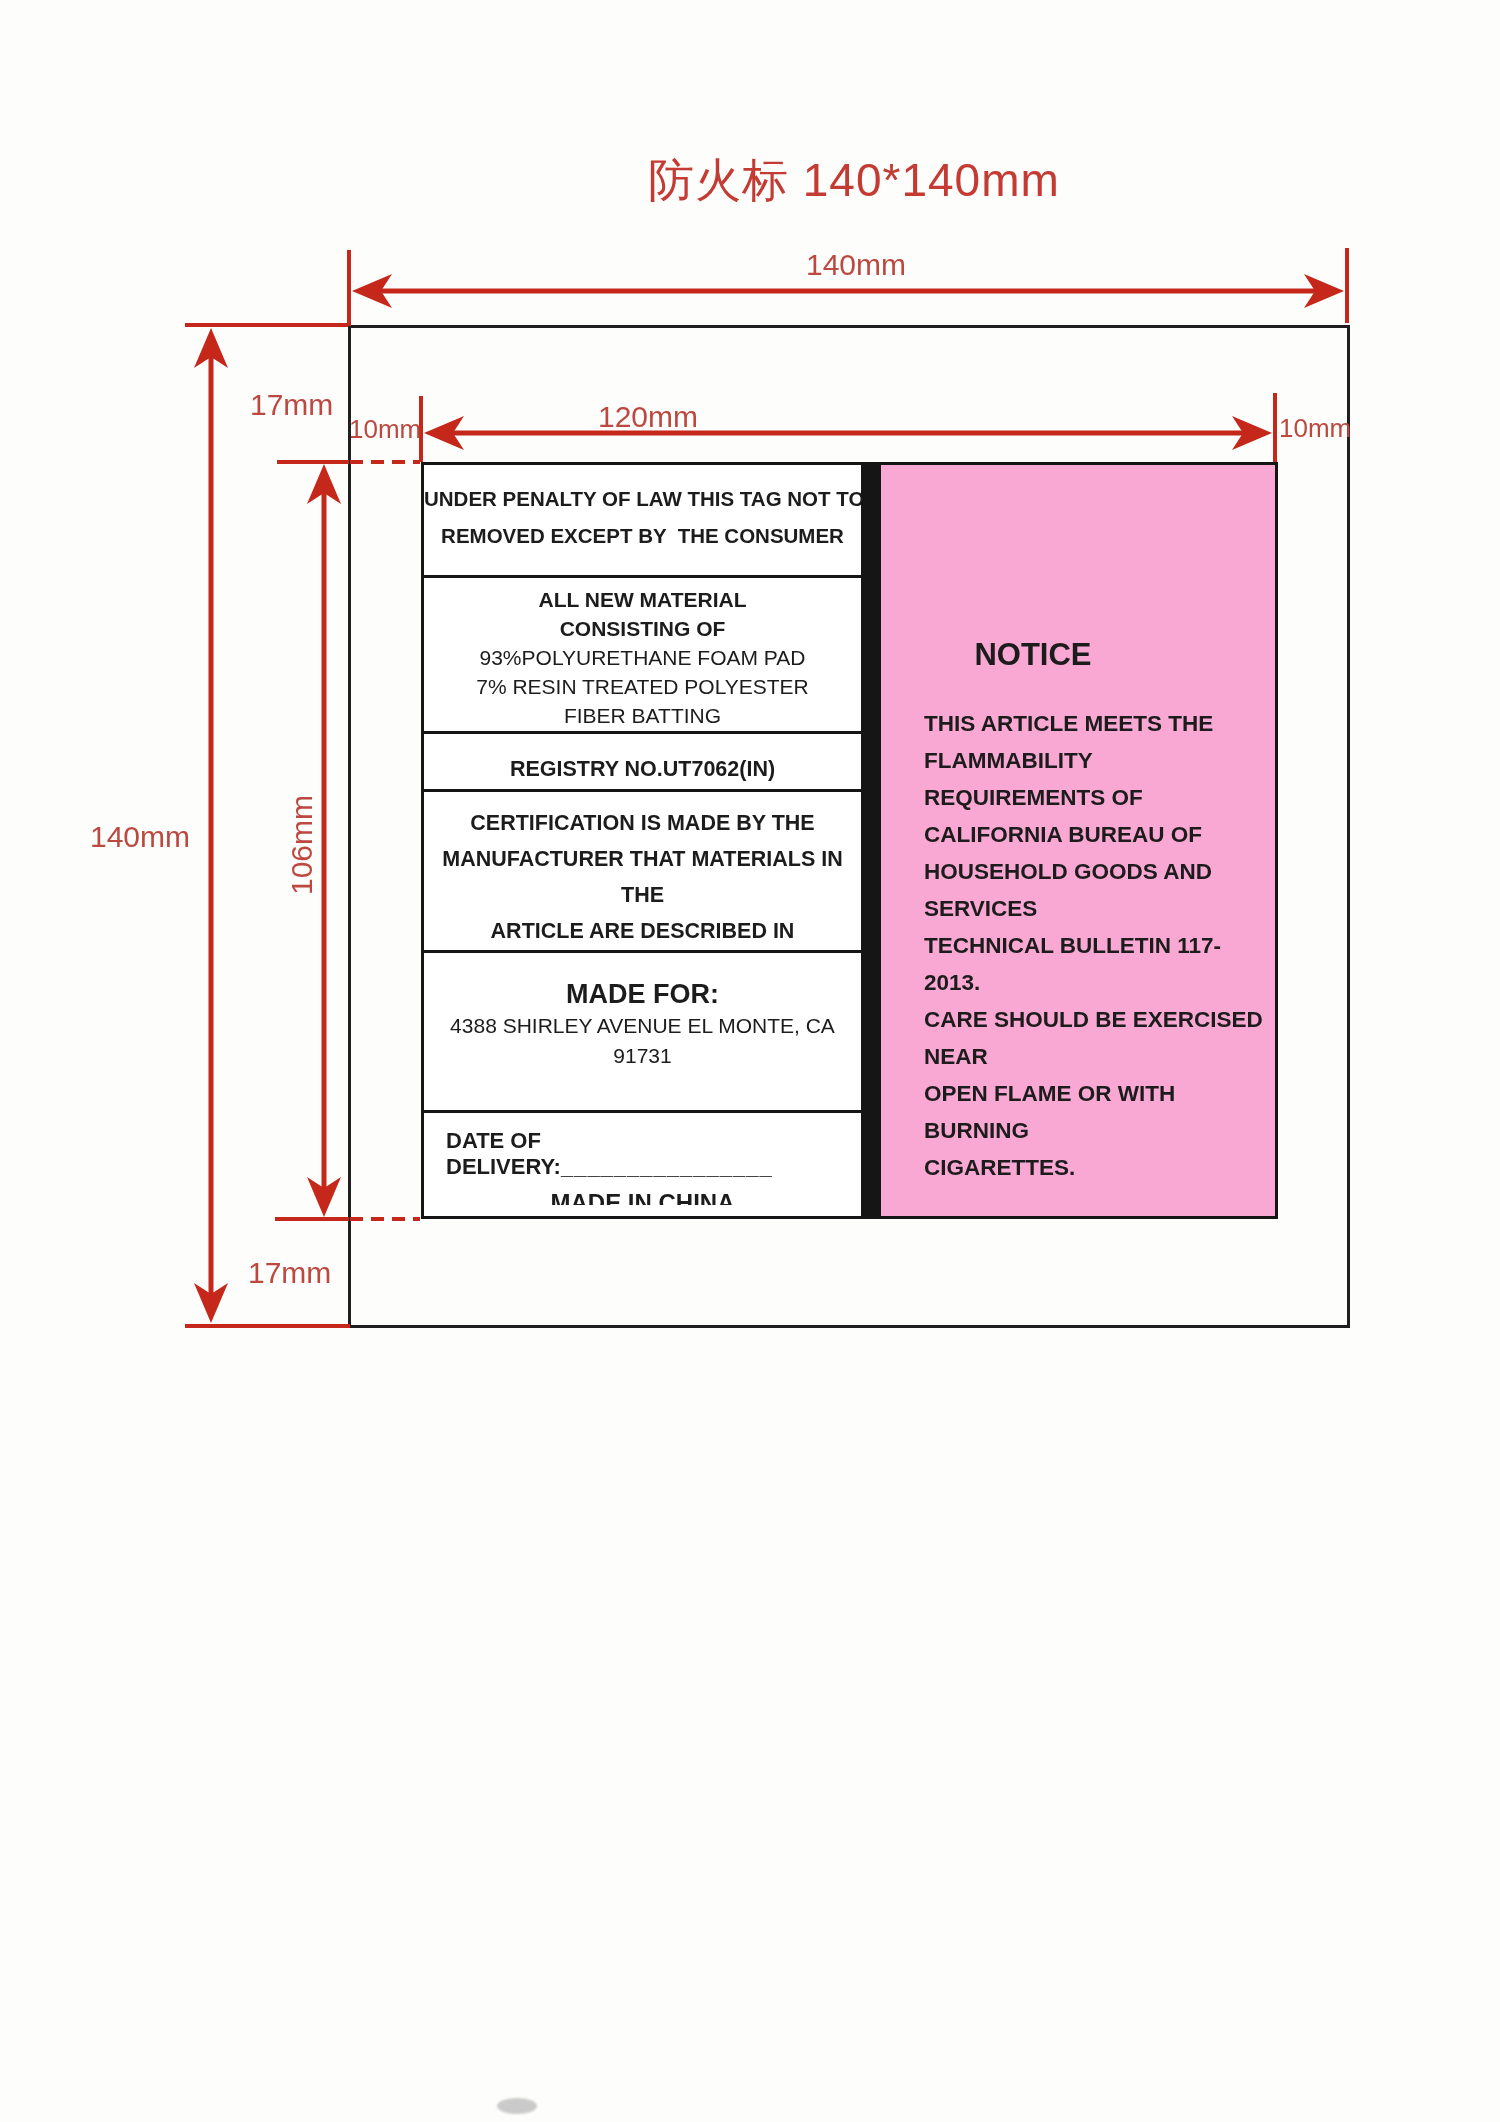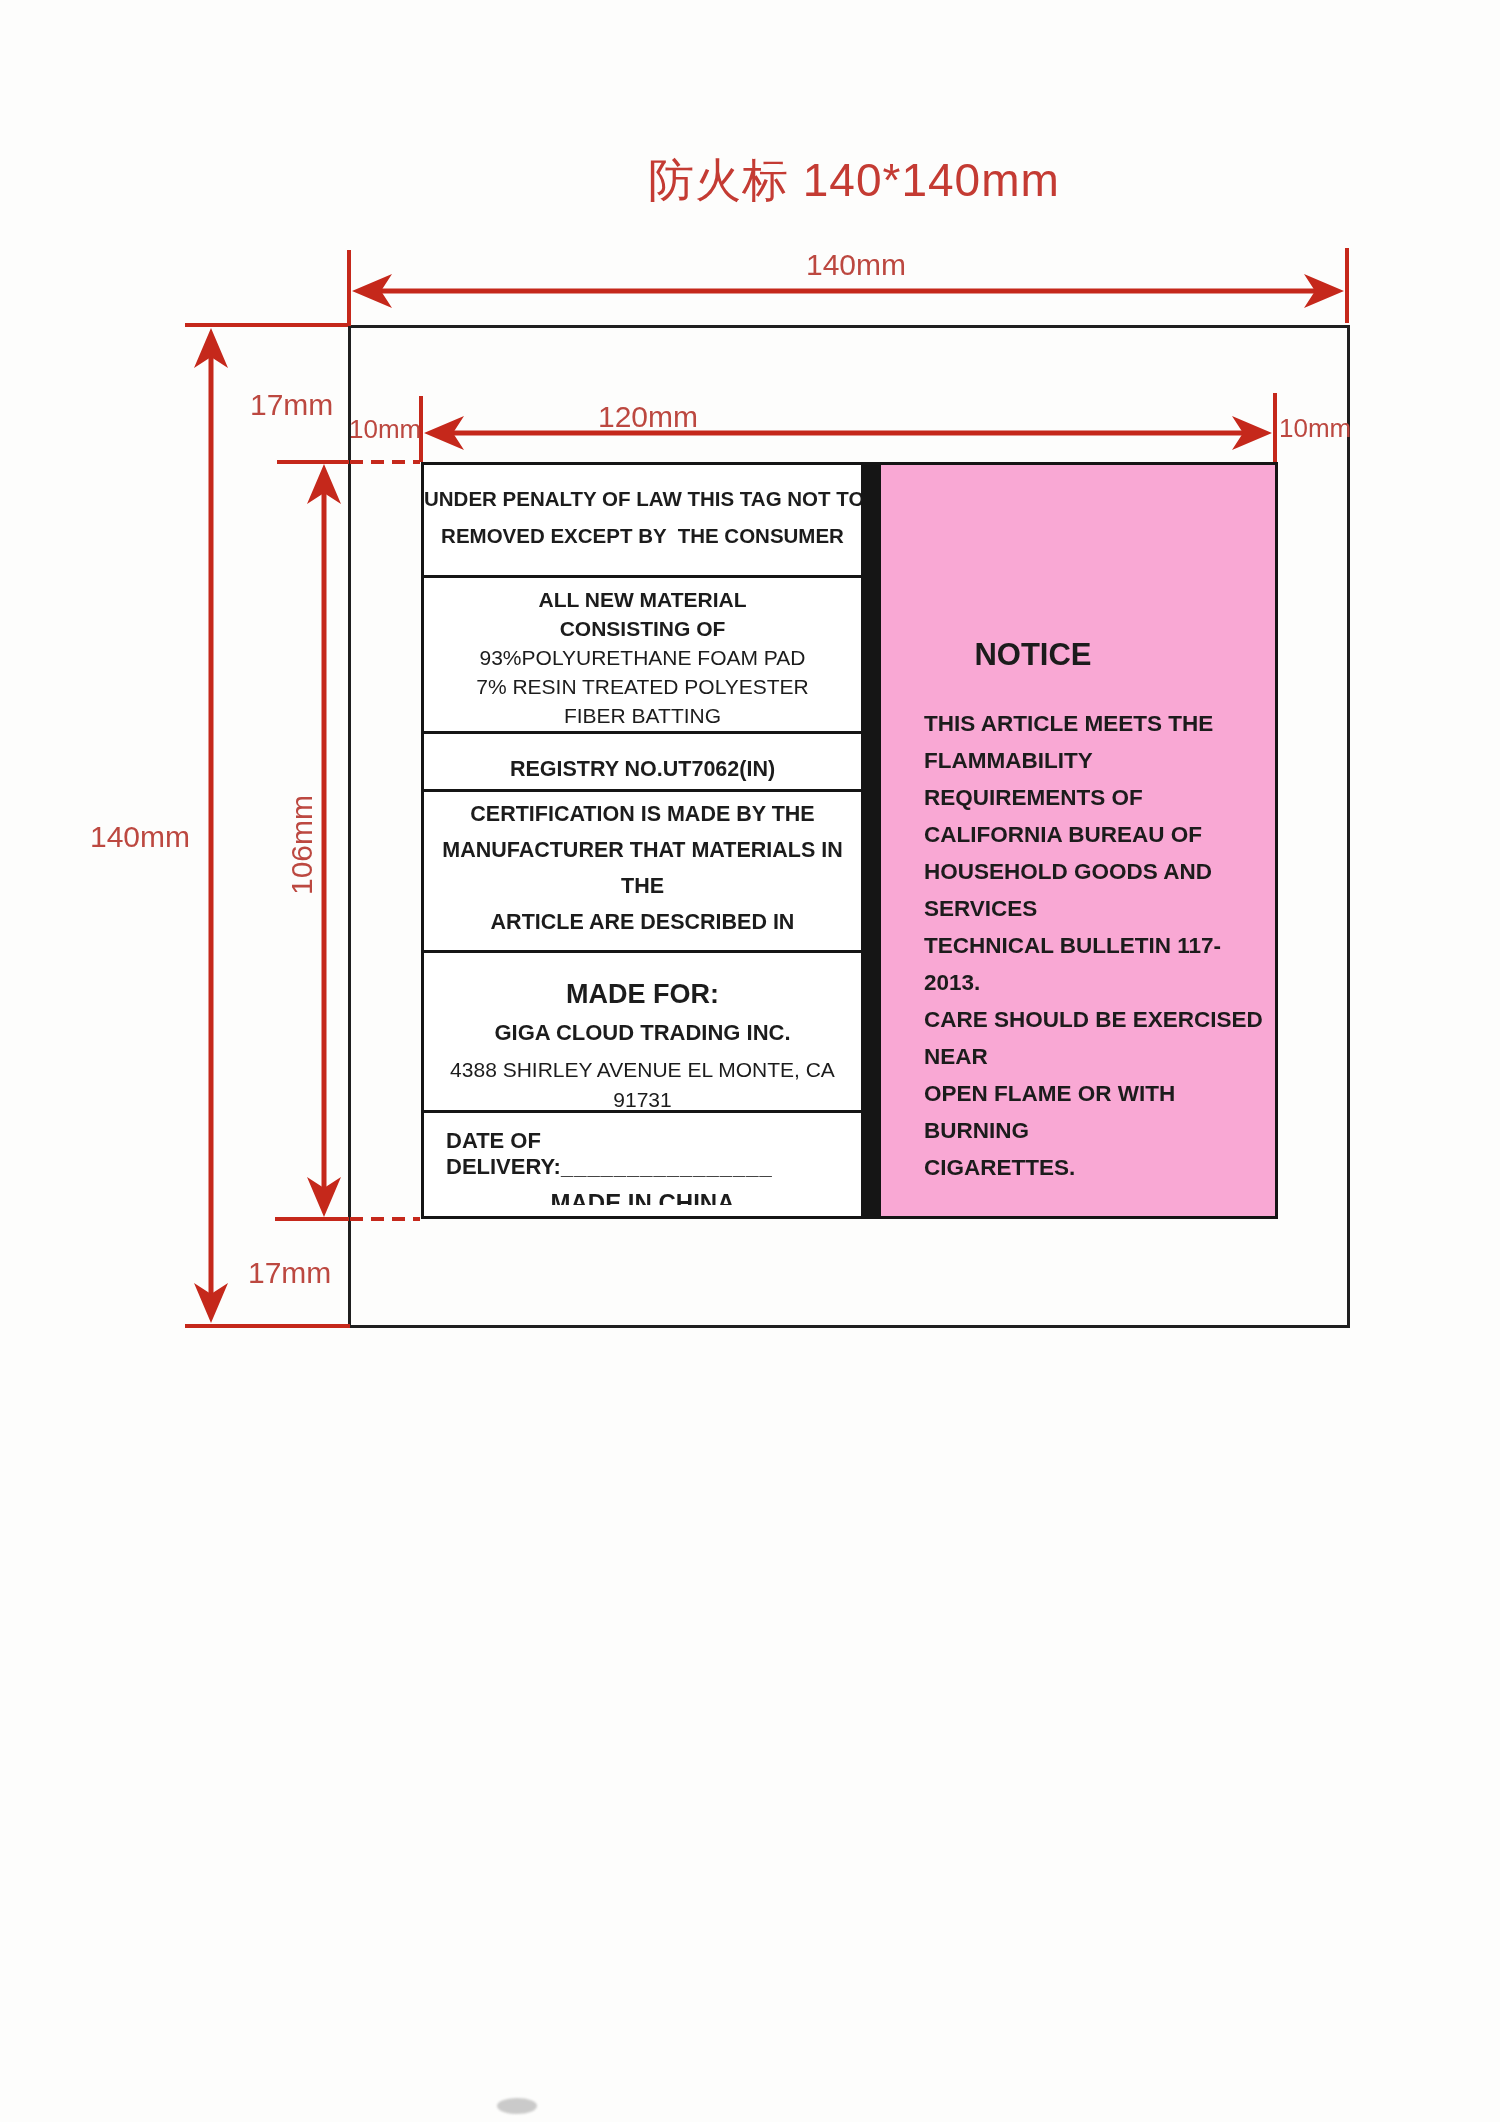--- a/index.html
+++ b/index.html
@@ -102,29 +102,28 @@
   <div class="sec ctr" style="height:156px;padding-top:7px;">
     <div class="blk b mat-line">ALL NEW MATERIAL</div>
     <div class="blk b mat-line">CONSISTING OF</div>
     <div class="blk mat-line">93%POLYURETHANE FOAM PAD</div>
     <div class="blk mat-line">7% RESIN TREATED POLYESTER</div>
     <div class="blk mat-line">FIBER BATTING</div>
   </div>
   <div class="sec ctr" style="height:58px;padding-top:23px;">
     <div class="blk b" style="font-size:21.5px;">REGISTRY NO.UT7062(IN)</div>
   </div>
-  <div class="sec ctr" style="height:161px;padding-top:4px;">
+  <div class="sec ctr" style="height:161px;padding-top:13px;">
     <div class="blk b cert-line">CERTIFICATION IS MADE BY THE</div>
     <div class="blk b cert-line">MANUFACTURER THAT MATERIALS IN THE</div>
     <div class="blk b cert-line">ARTICLE ARE DESCRIBED IN ACCORDANCE</div>
 
   </div>
   <div class="sec ctr" style="height:160px;padding-top:24px;">
     <div class="blk b" style="font-size:27px;line-height:34px;">MADE FOR:</div>
-    <div class="blk b" style="font-size:22px;line-height:44px;">GIGA CLOUD TRADING INC.</div>
     <div class="blk" style="font-size:21px;line-height:30px;">4388 SHIRLEY AVENUE EL MONTE, CA 91731</div>
   </div>
   <div class="sec" style="height:95px;padding-top:15px;">
     <div style="padding-left:22px;">
       <span class="blk b" style="font-size:22px;">DATE OF DELIVERY:</span><span class="blk b" style="font-size:22px;letter-spacing:1px;">________________</span>
     </div>
     <div class="blk b ctr" style="font-size:24px;margin-top:9px;">MADE IN CHINA</div>
   </div>
 </div>
 

